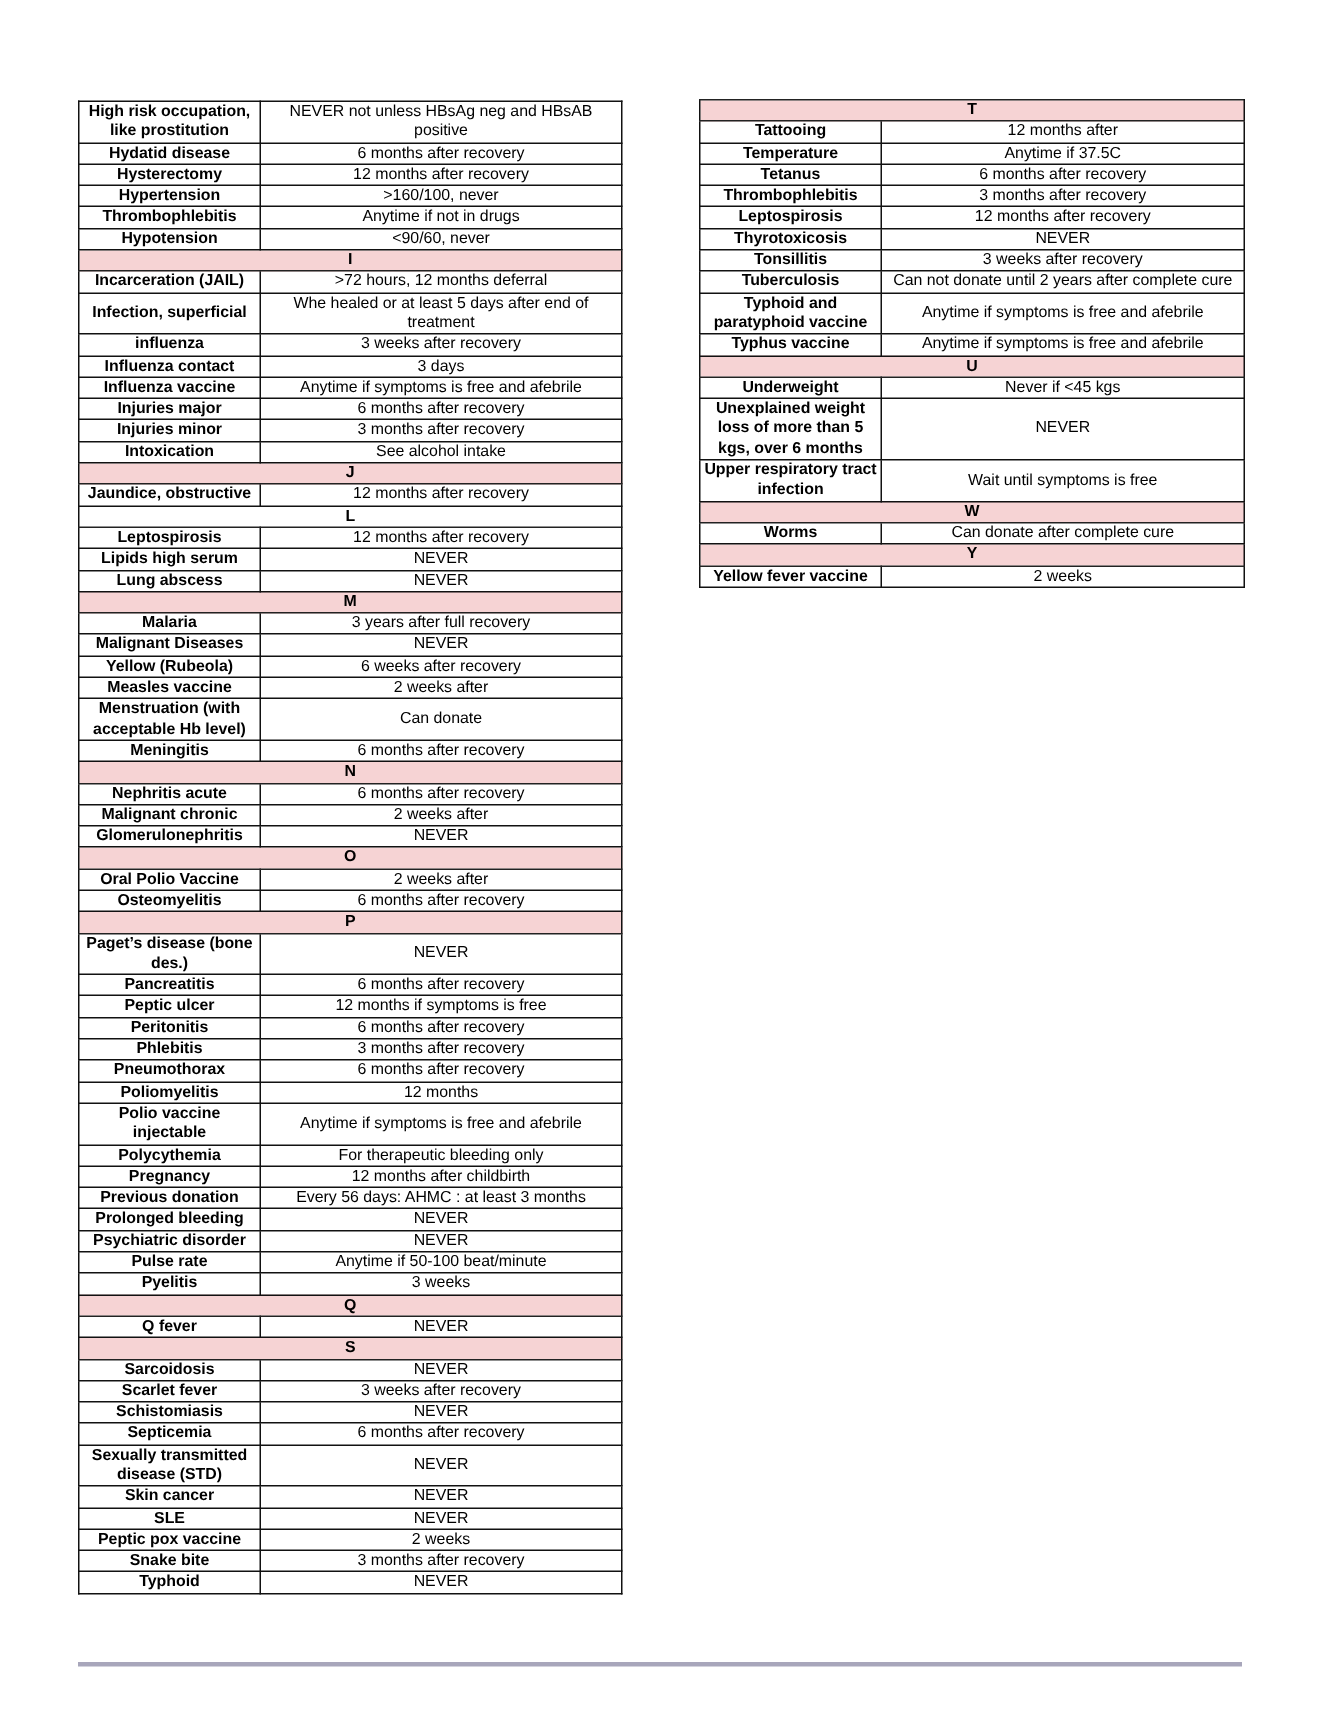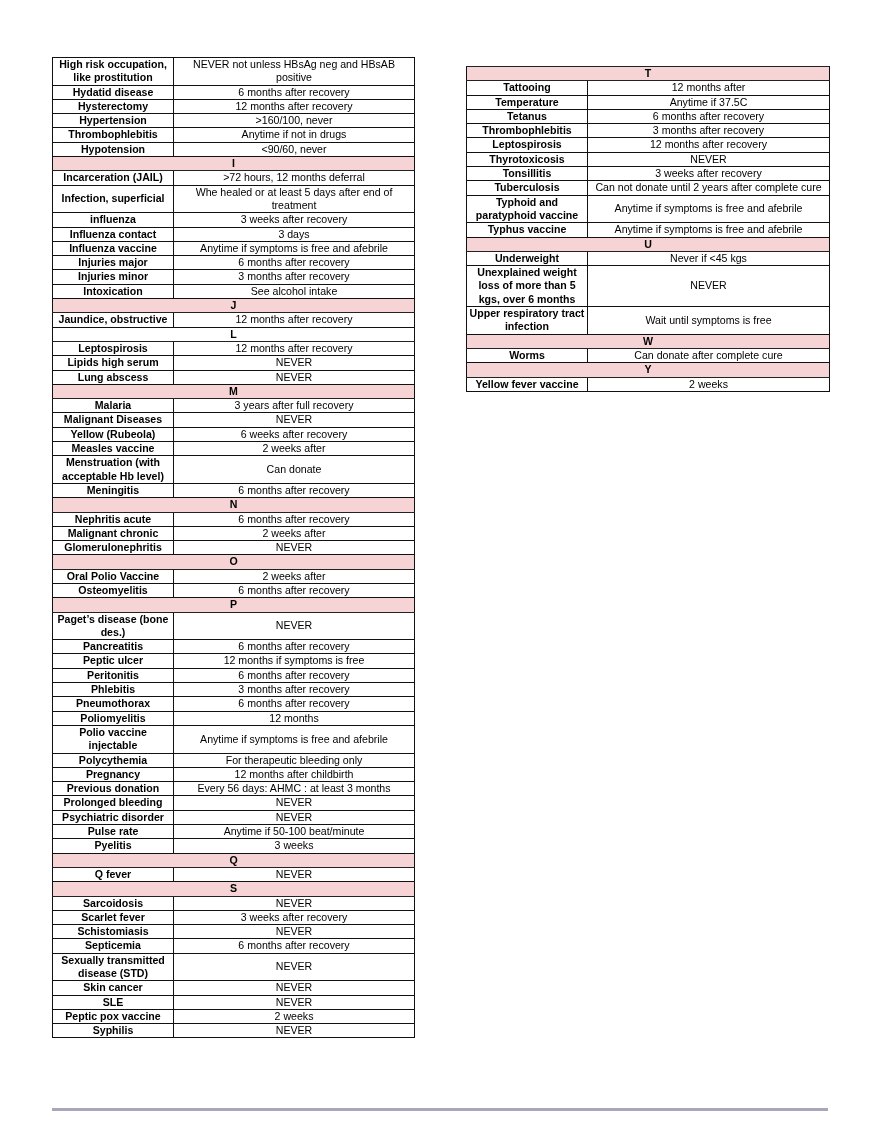--- a/index.html
+++ b/index.html
@@ -4,21 +4,21 @@
   <style>
     html, body { margin: 0; padding: 0; background: #ffffff; }
     body { width: 880px; height: 1139px; position: relative; overflow: hidden;
            font-family: "Liberation Sans", sans-serif; color: #000; }
     table.dt { position: absolute; border-collapse: collapse; table-layout: fixed;
                font-size: 10.6px; line-height: 13.3px; }
     table.dt td { border: 1px solid #111; padding: 0 1px; text-align: center; vertical-align: middle; }
     table.dt td.k { font-weight: bold; }
     table.dt tr.hdr td { background: #f6d3d4; font-weight: bold; border-top: 1.5px solid #222; border-bottom: 1.5px solid #222; }
     table.dt tr.hdr.plain td { background: #ffffff; }
-    #left-table { left: 52px; top: 57px; width: 362px; border: 1.5px solid #111; }
+    #left-table { left: 52px; top: 67px; width: 362px; border: 1.5px solid #111; }
     #left-table col.c1 { width: 121px; }
     #left-table col.c2 { width: 241px; }
     #right-table { left: 466px; top: 66px; width: 363px; border: 1.5px solid #111; }
     #right-table col.c1 { width: 121px; }
     #right-table col.c2 { width: 242px; }
     .footer-rule { position: absolute; left: 52px; top: 1108px; width: 776px; height: 3px; background: #a8a6bb; }
   </style>
 </head>
 <body>
 
@@ -261,21 +261,25 @@
       </tr>
       <tr>
         <td class="k">SLE</td>
         <td>NEVER</td>
       </tr>
       <tr>
         <td class="k">Peptic pox vaccine</td>
         <td>2 weeks</td>
       </tr>
       <tr>
-        <td class="k">Syphilis</td>
+        <td class="k">Snake bite</td>
+        <td>3 months after recovery</td>
+      </tr>
+      <tr>
+        <td class="k">Typhoid</td>
         <td>NEVER</td>
       </tr>
     </tbody>
 </table>
 
 <table id="right-table" class="dt">
   <colgroup>
       <col class="c1">
       <col class="c2">
     </colgroup>

